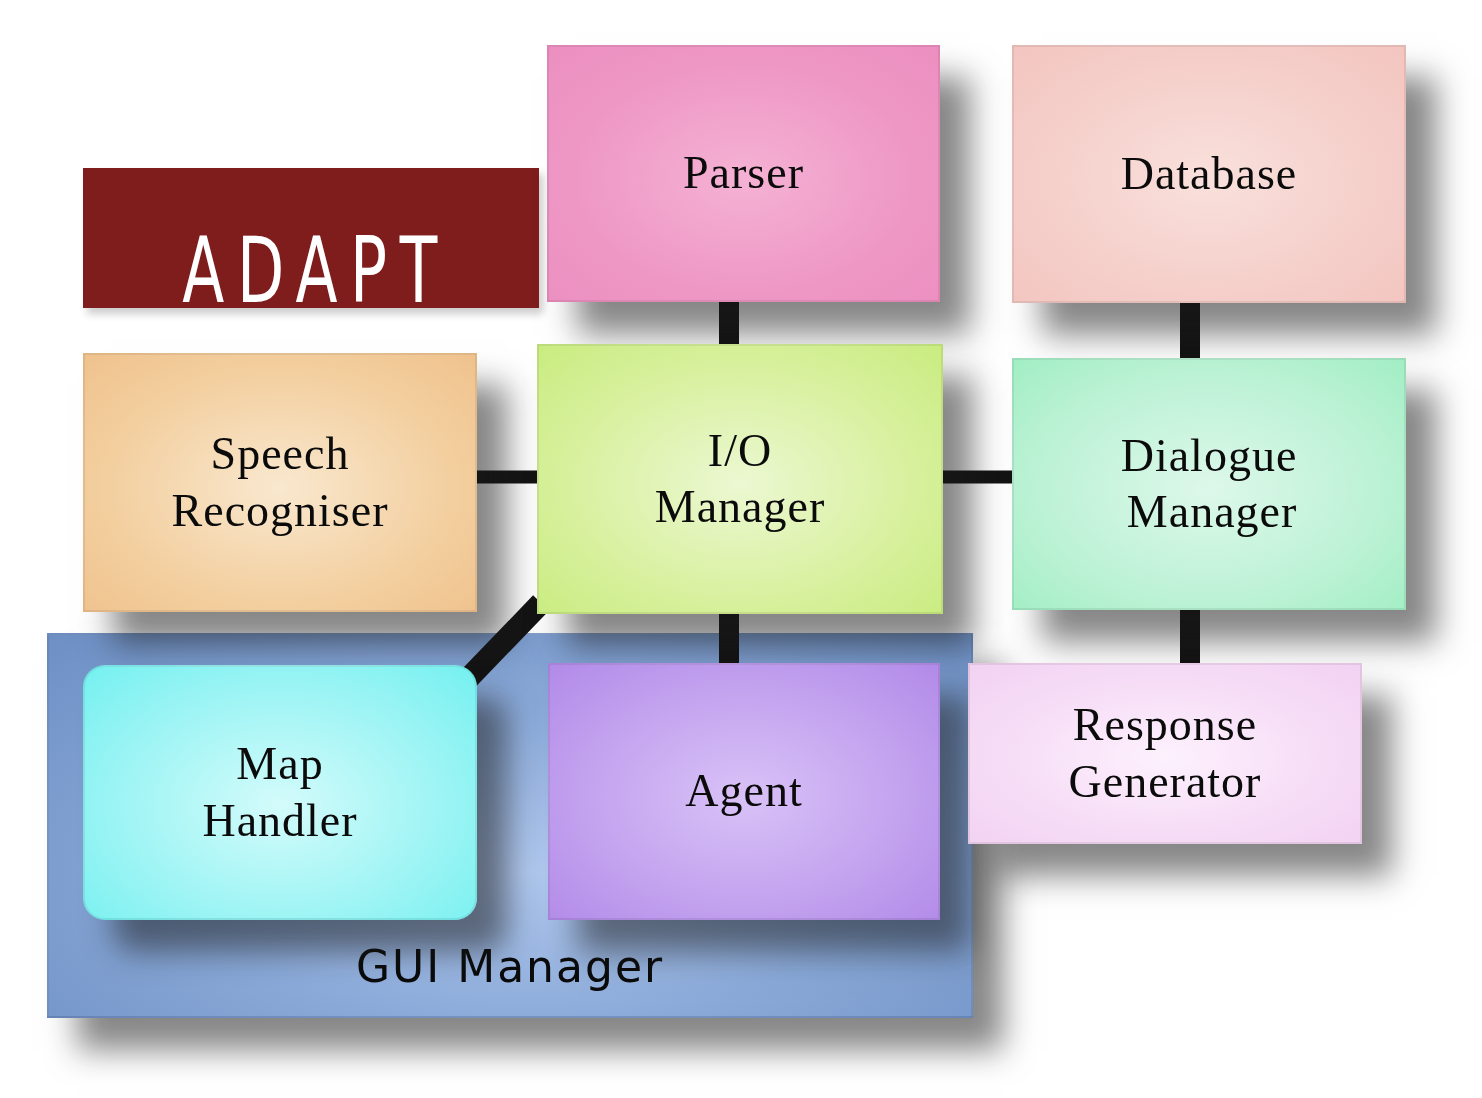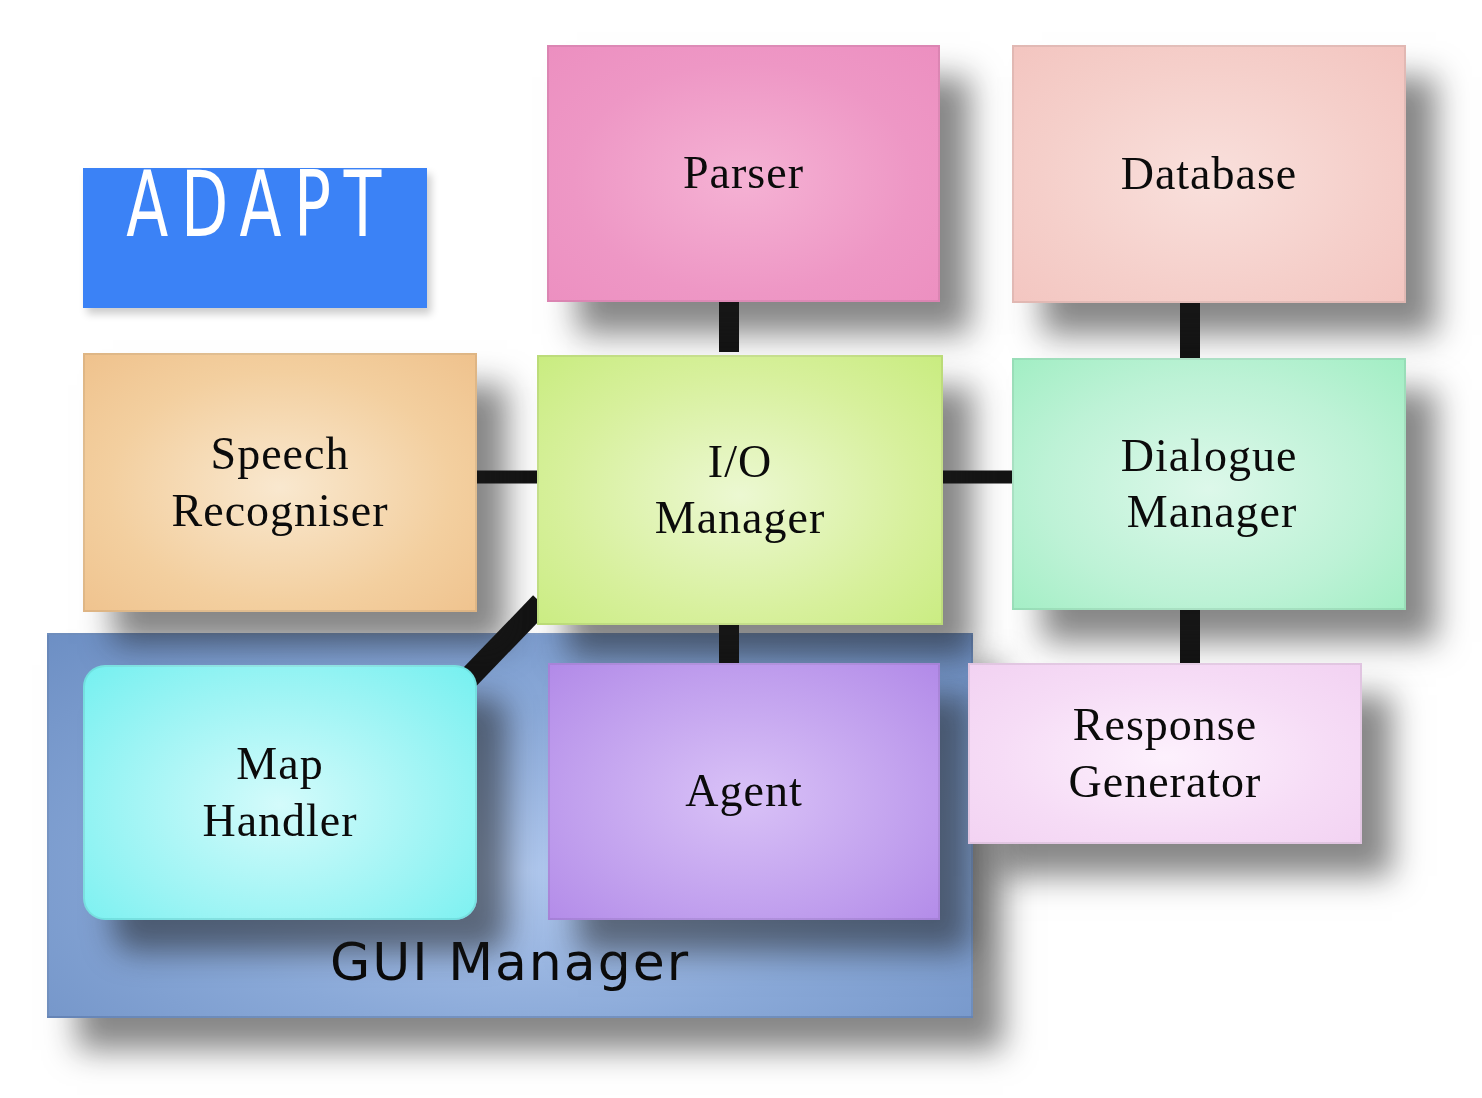--- a/index.html
+++ b/index.html
@@ -34,56 +34,56 @@
     white-space: pre-line;
     font-family: Liberation Serif, serif;
   }
   
   .parser   { left: 547px; top: 45px;  width: 393px; height: 257px;
               background: radial-gradient(ellipse at 50% 52%, #f5b2d4 0%, #ee97c5 62%, #ec8fc0 100%); }
   .database { left: 1012px; top: 45px; width: 394px; height: 258px;
               background: radial-gradient(ellipse at 50% 52%, #f9e0dc 0%, #f5cfca 60%, #f3c5c0 100%); }
   .speech   { left: 83px;  top: 353px; width: 394px; height: 259px;
               background: radial-gradient(ellipse at 50% 52%, #f9e8cf 0%, #f3cf9f 62%, #efc28d 100%); }
-  .io       { left: 537px; top: 355px; width: 406px; height: 270px;
+  .io       { left: 537px; top: 344px; width: 406px; height: 270px;
               background: radial-gradient(ellipse at 50% 52%, #ecf8d2 0%, #d7f09c 62%, #c9ec80 100%); }
   .dialogue { left: 1012px; top: 358px; width: 394px; height: 252px;
               background: radial-gradient(ellipse at 50% 52%, #ddf8ea 0%, #bdf2d6 60%, #a2eec4 100%); text-align: right; }
   .map      { left: 83px;  top: 665px; width: 394px; height: 255px;
               background: radial-gradient(ellipse at 50% 55%, #d4fbfb 0%, #9cf4f4 60%, #75f0f0 100%); border-radius: 22px; }
   .agent    { left: 548px; top: 663px; width: 392px; height: 257px;
               background: radial-gradient(ellipse at 50% 52%, #d9c2f7 0%, #c1a0ee 62%, #b28ae8 100%); }
   .response { left: 968px; top: 663px; width: 394px; height: 181px;
               background: radial-gradient(ellipse at 50% 52%, #fdf1fd 0%, #f6dcf6 60%, #f2d2f2 100%); }
   .gui      { left: 47px;  top: 633px; width: 926px; height: 385px;
               background: radial-gradient(ellipse at 52% 62%, #b0c8ee 0%, #8aa9d8 48%, #6d8fc4 100%);
               z-index: 1; }
   .gui-label {
     position: absolute;
     left: 0; right: 0;
     bottom: 24px;
     text-align: center;
-    font-size: 52px;
+    font-size: 44px;
     letter-spacing: 2px;
     color: #0b0b0b;
   }
   
   .connectors {
     position: absolute;
     left: 0; top: 0;
     z-index: 2;
   }
   
   .logo {
     position: absolute;
     left: 83px; top: 168px;
-    width: 344px; height: 140px;
-    background: #3b82f6;
+    width: 456px; height: 140px;
+    background: #7f1d1d;
     display: flex;
-    align-items: flex-start;
+    align-items: flex-end;
     justify-content: center;
     z-index: 3;
     box-shadow: 4px 6px 8px rgba(0,0,0,0.2);
   }
   .logo-text {
     color: #ffffff;
     font-size: 64px;
     font-weight: 400;
     letter-spacing: 13px;
     transform: scaleY(1.42) scaleX(0.96);

